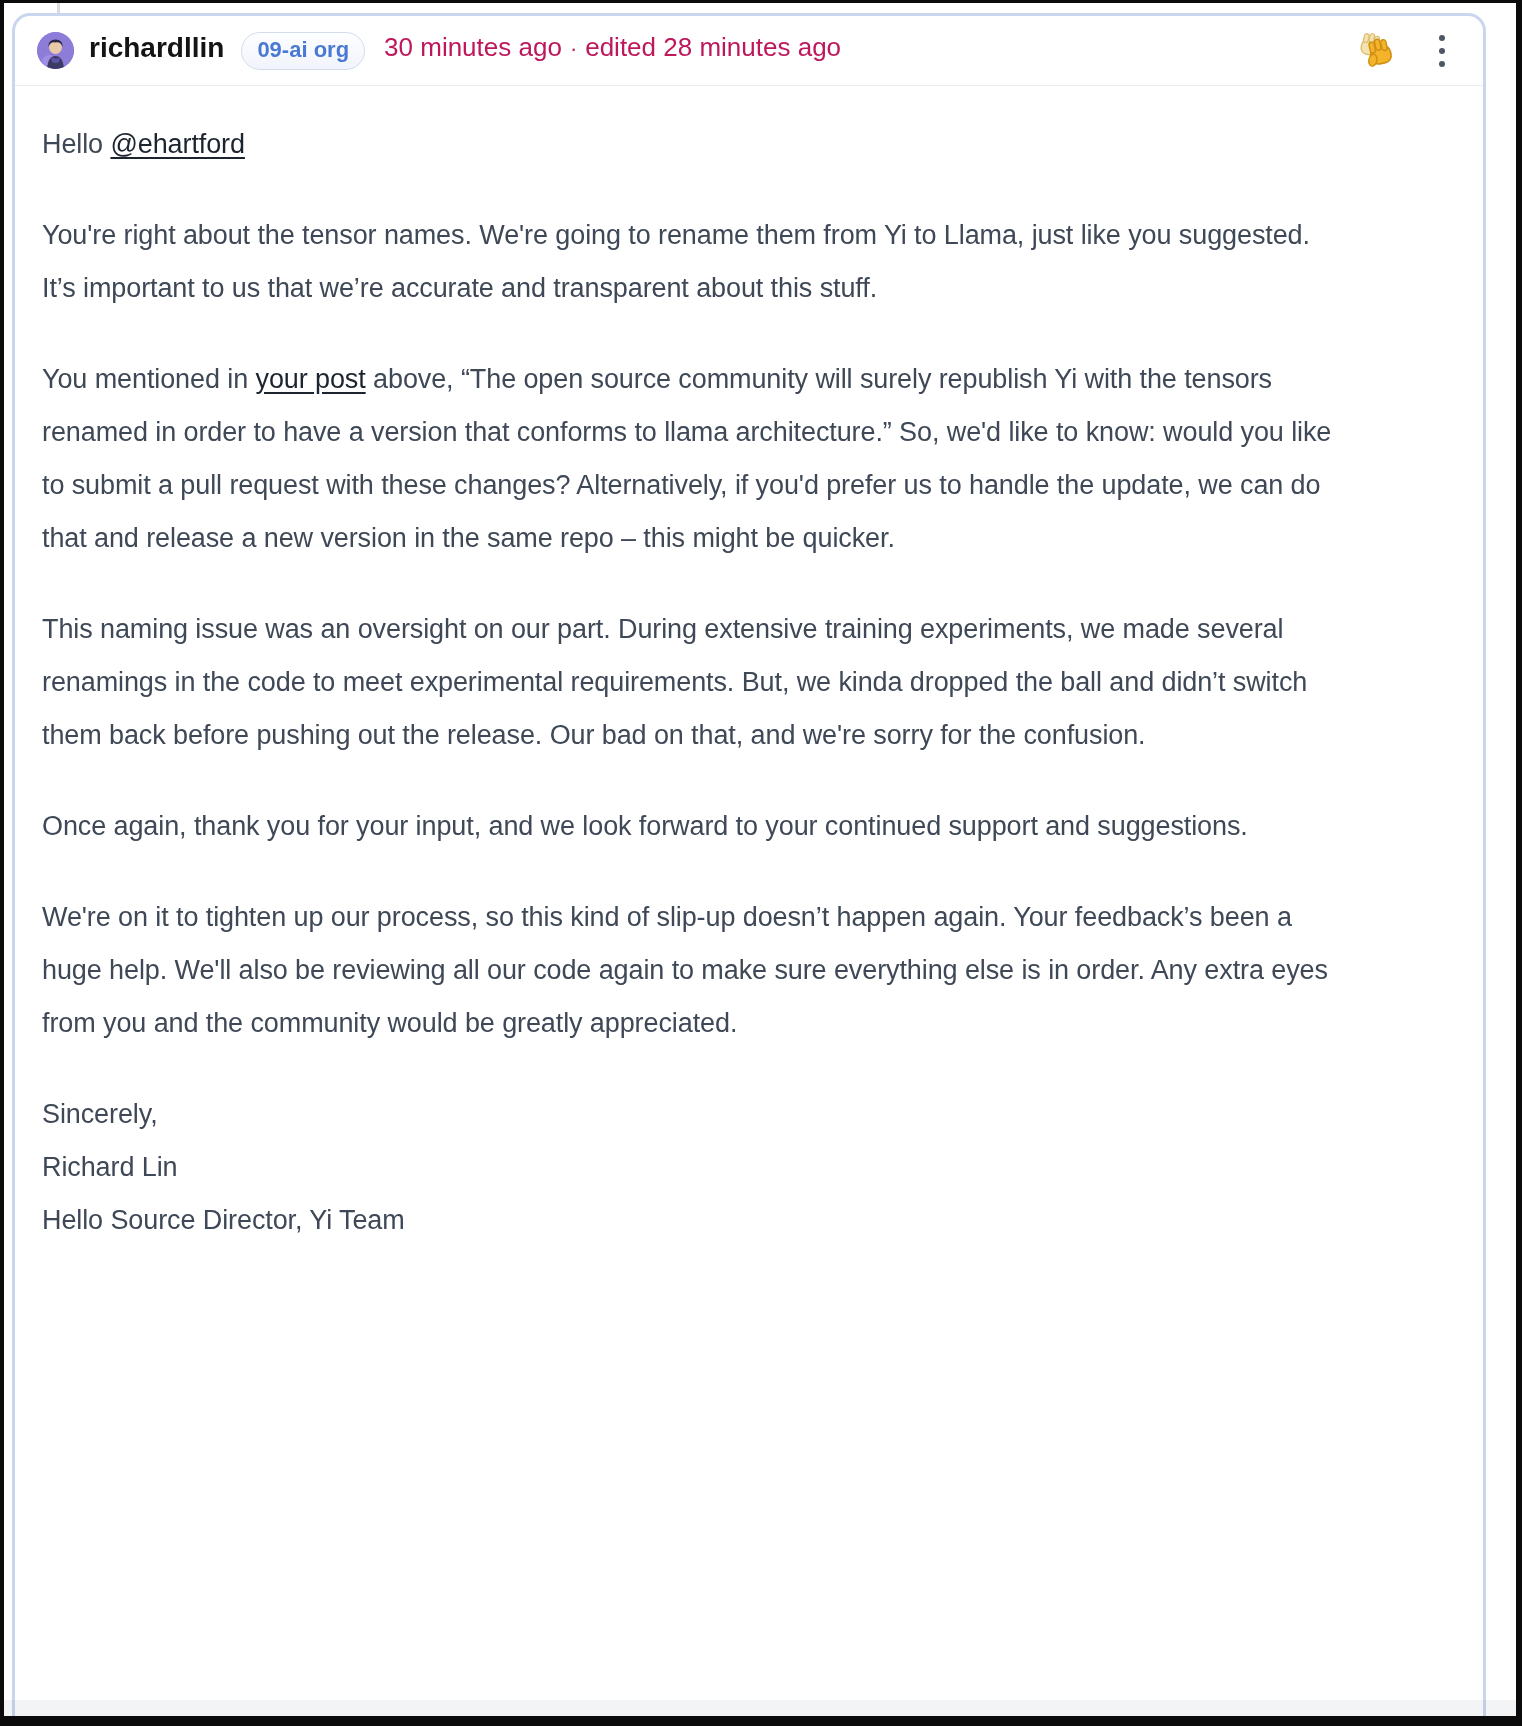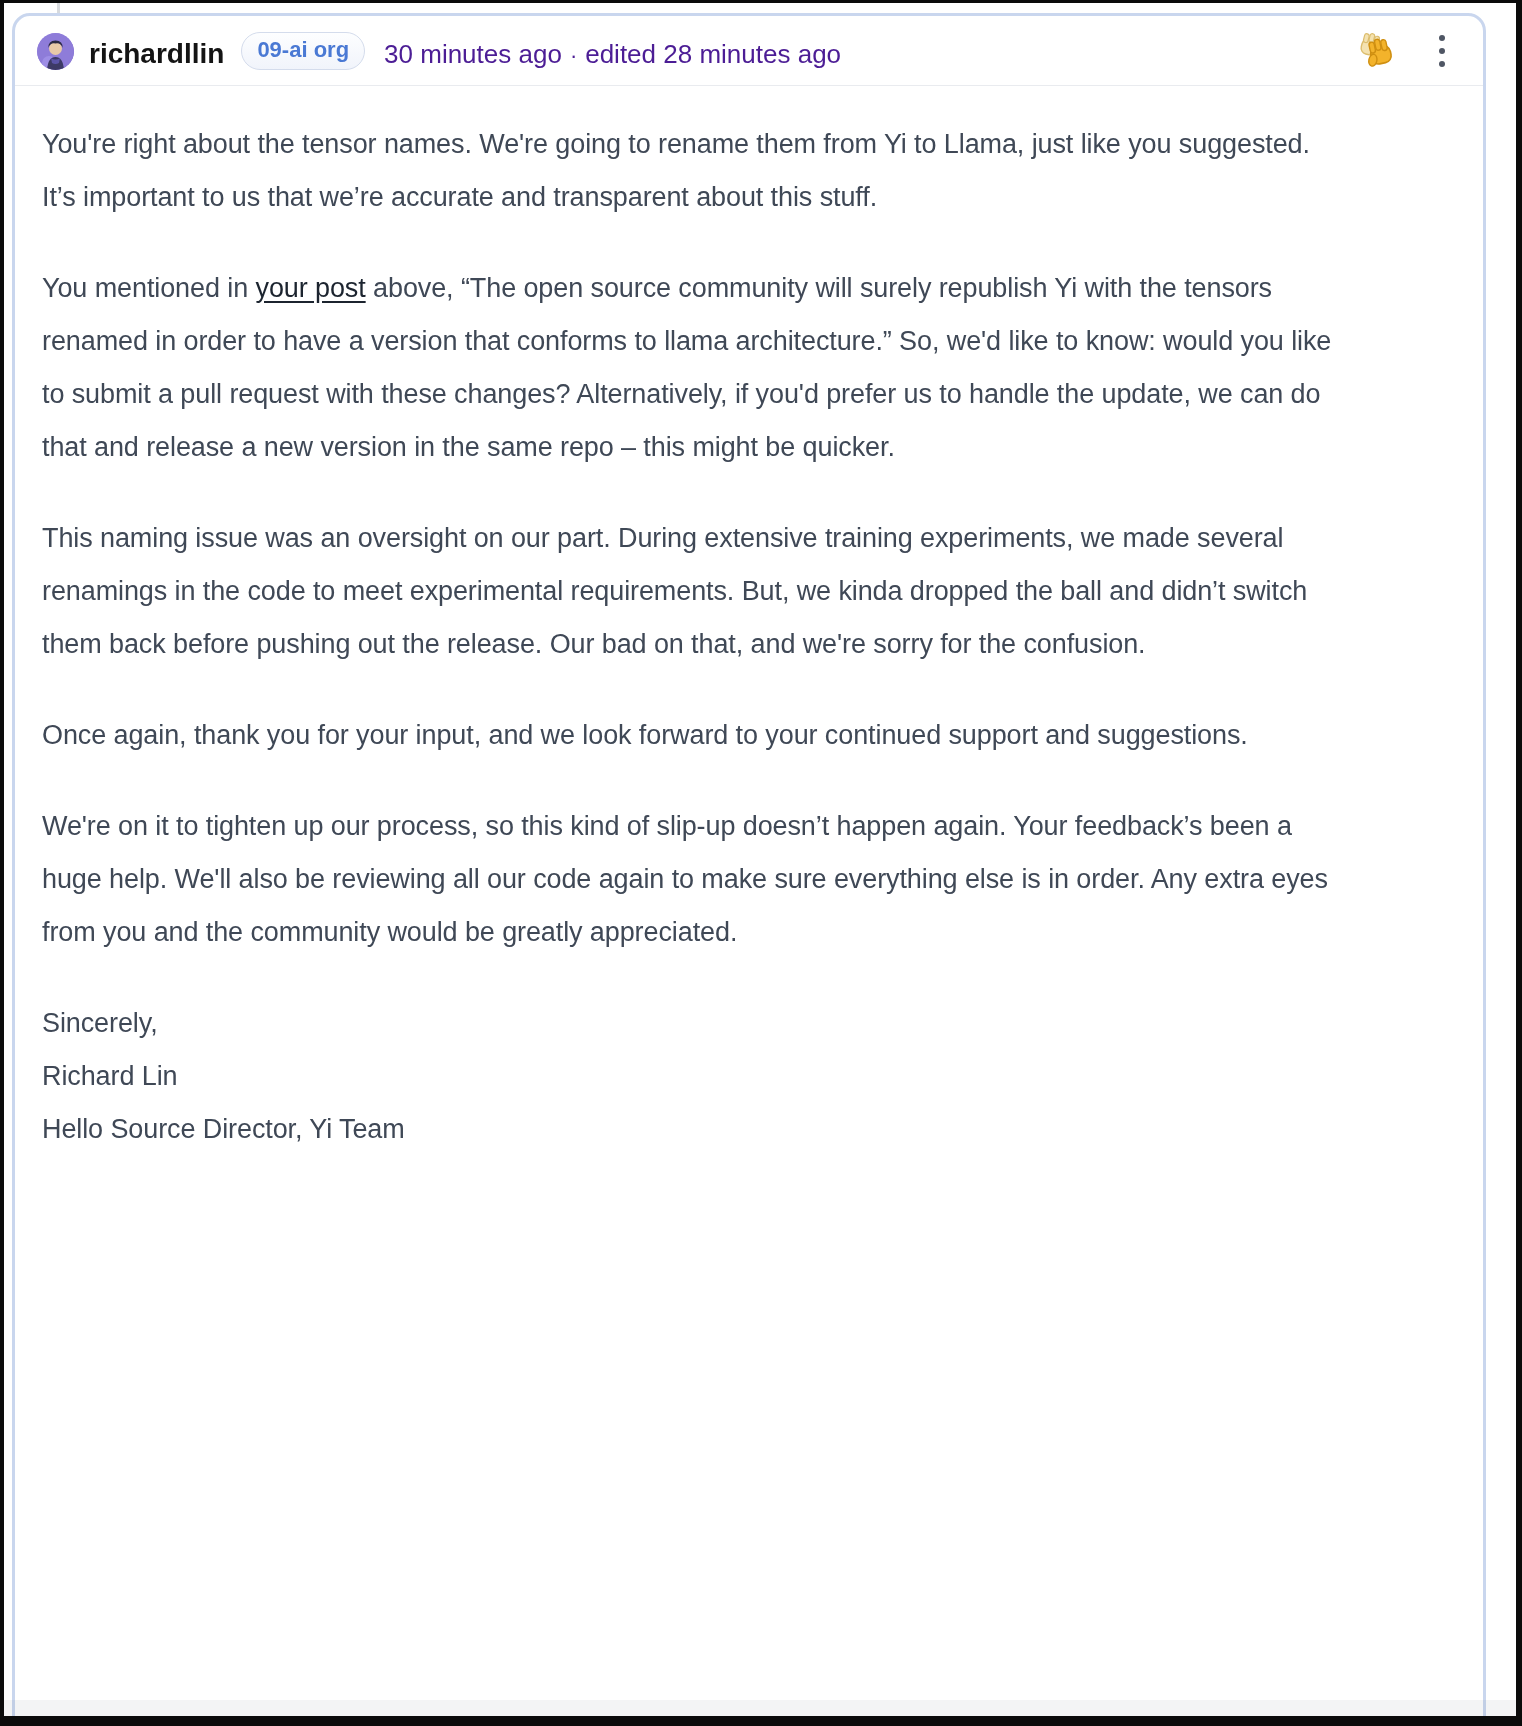--- a/index.html
+++ b/index.html
@@ -30,21 +30,21 @@
     border: 3px solid #c9d6ee;
     border-radius: 18px;
     z-index: 1;
   }
 
   .card-header {
     display: flex; align-items: center; justify-content: space-between;
     padding: 15px 28px 14px 22px;
     border-bottom: 1px solid #e9ebef;
   }
-  .header-left { display: flex; align-items: flex-end; }
+  .header-left { display: flex; align-items: flex-start; }
 
   .avatar {
     width: 37px; height: 37px; border-radius: 50%;
     overflow: hidden; display: inline-block; flex: 0 0 auto;
     background: radial-gradient(circle at 30% 25%, #b8a6ee 0%, #8a79d8 55%, #5f49b8 100%);
     position: relative;
     cursor: pointer;
   }
   .avatar svg { display: block; width: 100%; height: 100%; }
 
@@ -58,21 +58,21 @@
     font-size: 22px; font-weight: bold; color: #4a79d4;
     padding: 4px 15px 6px 15px;
     border: 1px solid #d4dcec;
     border-radius: 999px;
     background: linear-gradient(180deg, #fdfeff 0%, #f1f4fb 100%);
     cursor: pointer;
     white-space: nowrap;
   }
   .timestamp {
     margin-left: 19px;
-    font-size: 26px; color: #4c1d95;
+    font-size: 26px; color: #be185d;
     white-space: nowrap;
   }
   .timestamp .dot { margin: 0 8px; font-size: 22px; }
 
   .header-right { display: flex; align-items: center; gap: 30px; }
   .reaction { width: 42px; height: 40px; display: inline-flex; align-items: center; justify-content: center; cursor: pointer; }
   .reaction svg { width: 42px; height: 40px; }
   .kebab { width: 26px; height: 40px; display: inline-flex; align-items: center; justify-content: center; cursor: pointer; }
 
   .card-body {
@@ -152,20 +152,21 @@
               <circle cx="5" cy="4" r="3" fill="#4f5664"></circle>
               <circle cx="5" cy="17" r="3" fill="#4f5664"></circle>
               <circle cx="5" cy="30" r="3" fill="#4f5664"></circle>
             </svg>
           </span>
         </div>
       </div>
 
       <div class="card-body">
 
+        <p><span>Hello </span><a class="text-link">@ehartford</a></p>
 
 
         <p>You're right about the tensor names. We're going to rename them from Yi to Llama, just like you suggested. It’s important to us that we’re accurate and transparent about this stuff.</p>
 
         <p><span>You mentioned in </span><a class="text-link">your post</a><span> above, “The open source community will surely republish Yi with the tensors renamed in order to have a version that conforms to llama architecture.” So, we'd like to know: would you like to submit a pull request with these changes? Alternatively, if you'd prefer us to handle the update, we can do that and release a new version in the same repo – this might be quicker.</span></p>
 
         <p>This naming issue was an oversight on our part. During extensive training experiments, we made several renamings in the code to meet experimental requirements. But, we kinda dropped the ball and didn’t switch them back before pushing out the release. Our bad on that, and we're sorry for the confusion.</p>
 
         <p>Once again, thank you for your input, and we look forward to your continued support and suggestions.</p>
 

